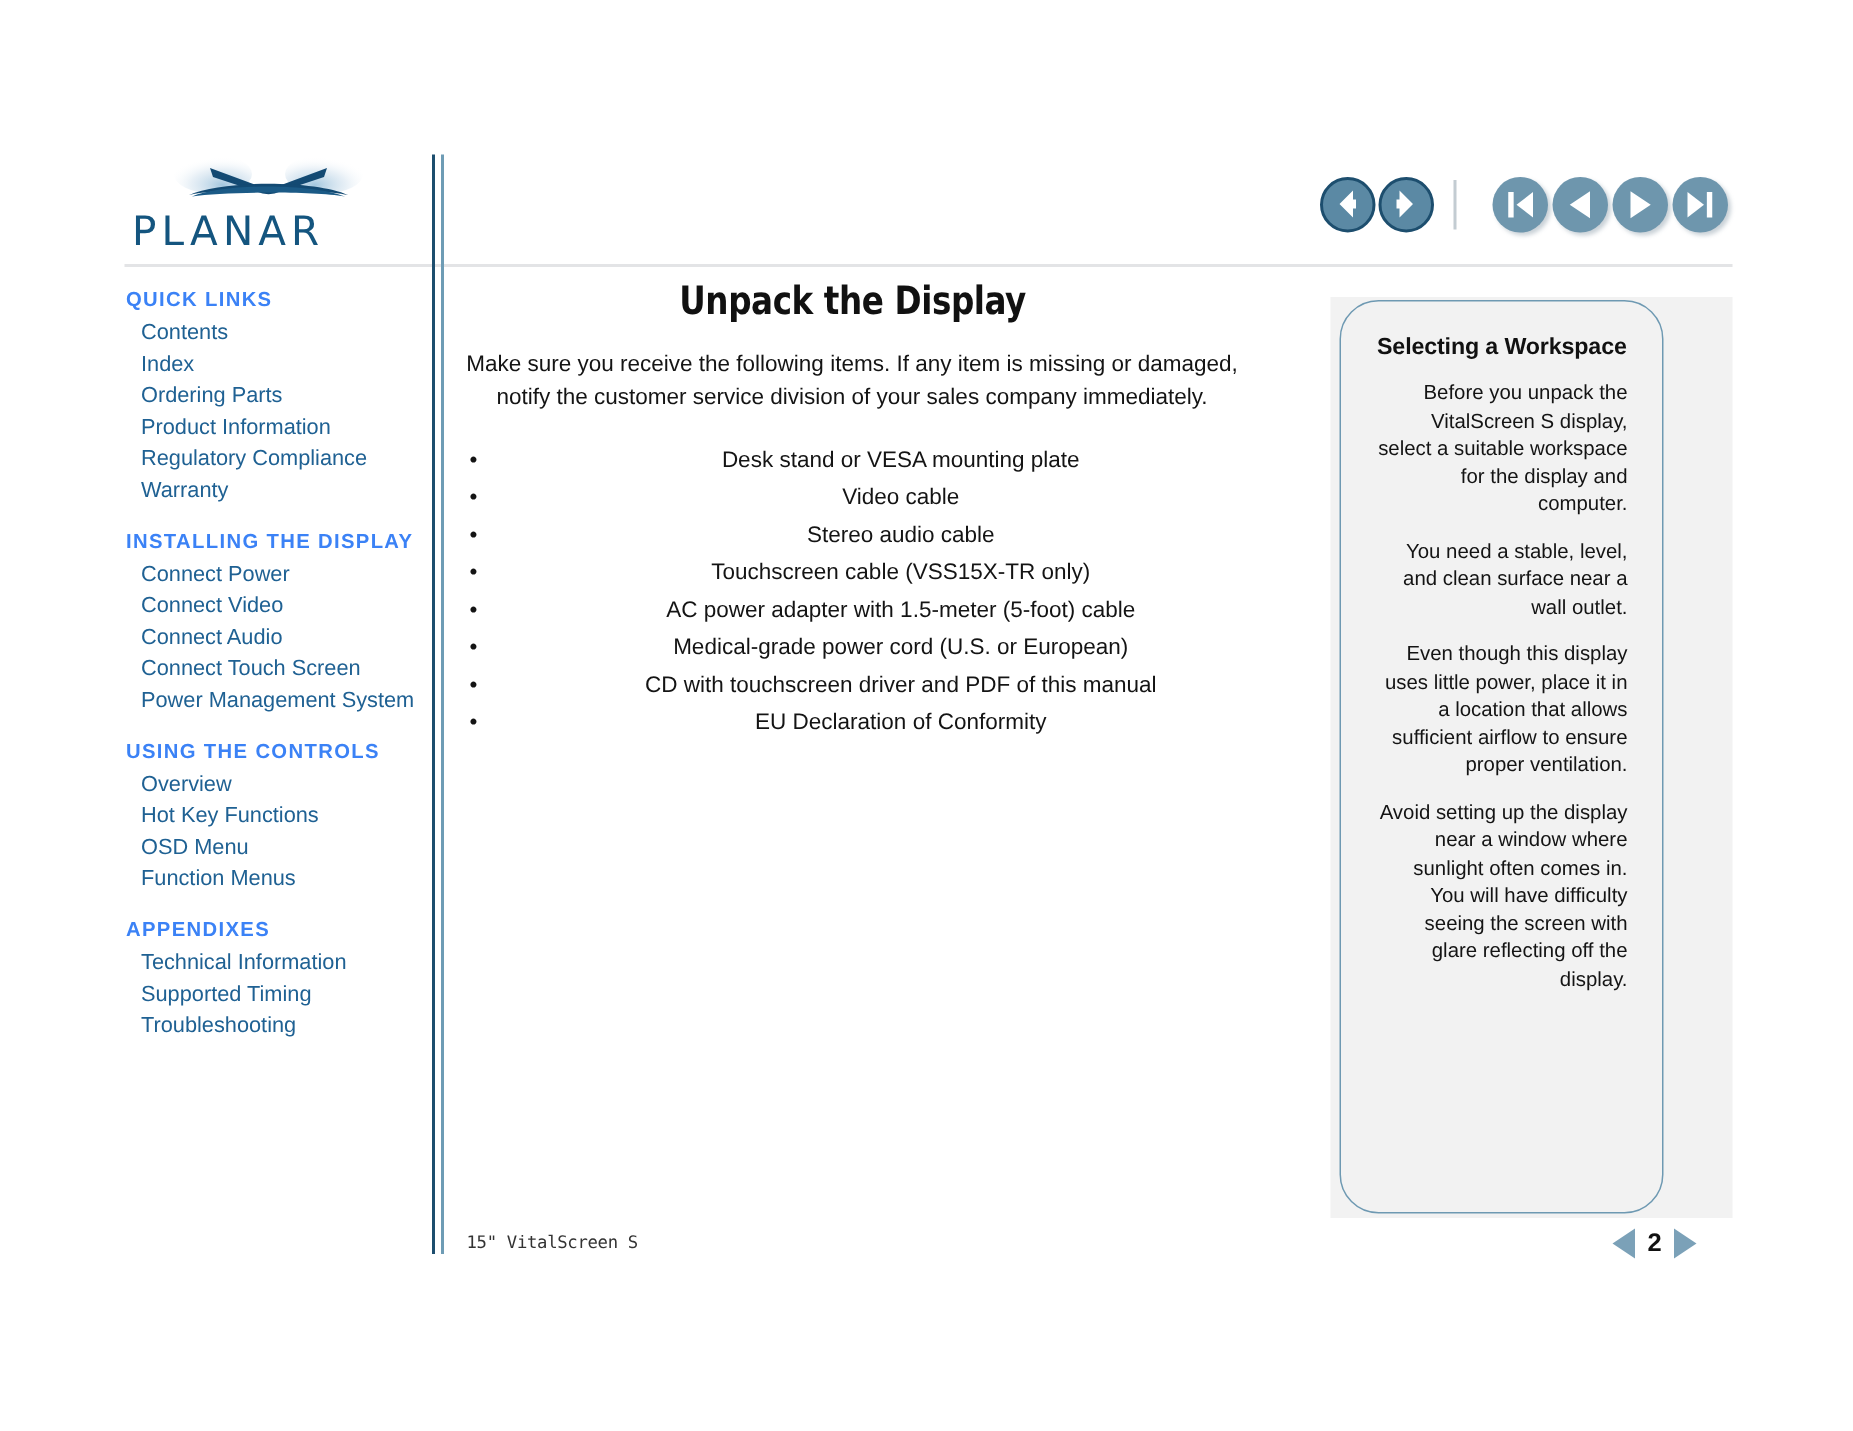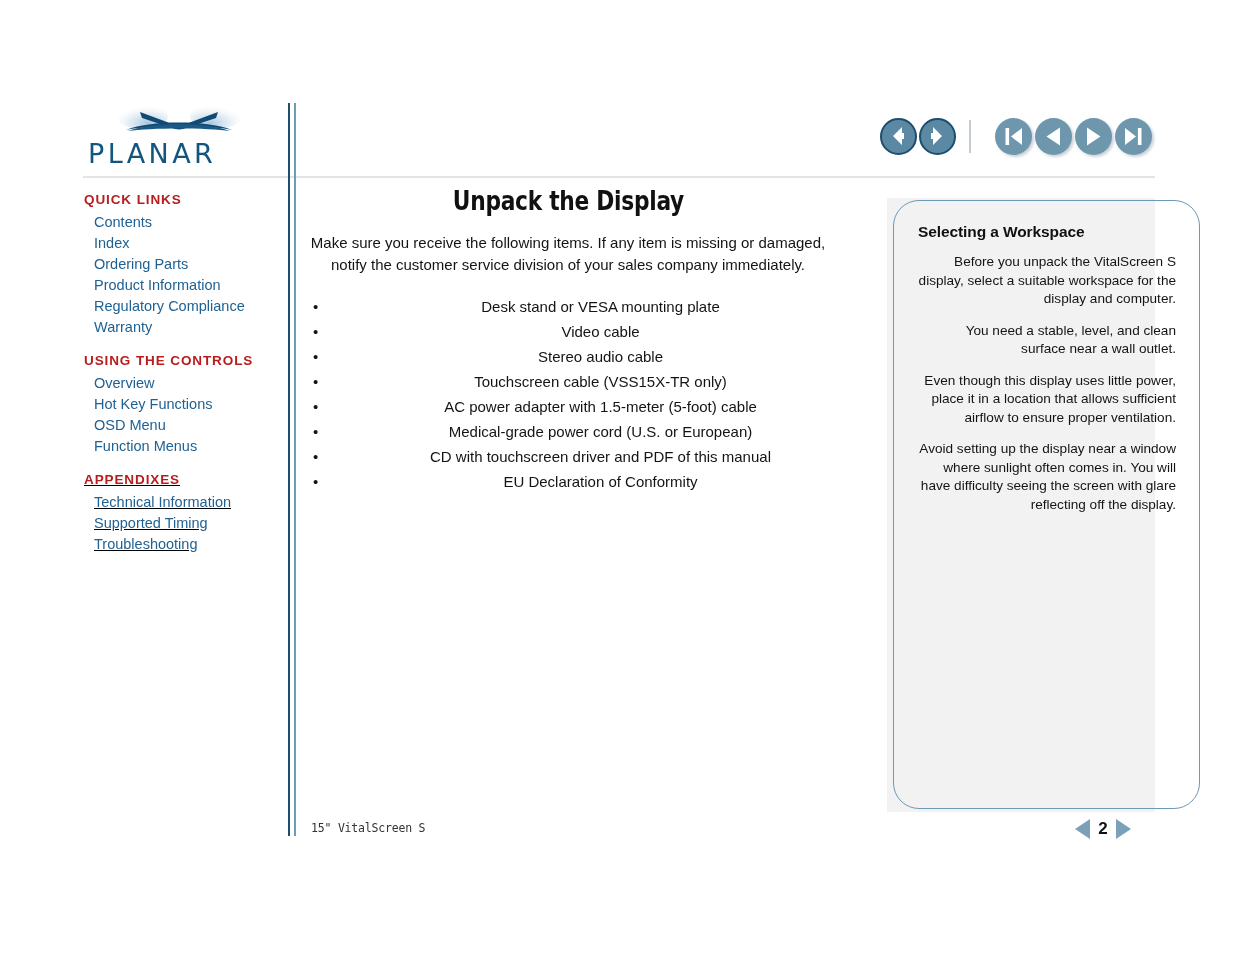--- a/index.html
+++ b/index.html
@@ -112,25 +112,25 @@
   }
 
   
   .sidebar {
     position: absolute;
     left: 84px;
     top: 190px;
     width: 200px;
   }
   .nav-group { margin-bottom: 13px; }
-  .nav-group:last-child { margin-bottom: 0; text-decoration: underline; }
+  .nav-group:last-child { margin-bottom: 0; }
   .nav-heading {
     font-size: 13.5px;
     font-weight: bold;
-    color: #b91c1c;
+    color: #3b82f6;
     letter-spacing: 0.9px;
     line-height: 20px;
     margin-bottom: 2px;
     font-family: "Liberation Sans", sans-serif;
   }
   .nav-item {
     position: relative;
     font-size: 14.5px;
     color: #1f6193;
     line-height: 21px;
@@ -202,21 +202,21 @@
     left: 887px;
     top: 198px;
     width: 268px;
     height: 614px;
     background: #f2f2f2;
   }
   .callout {
     position: absolute;
     left: 893px;
     top: 200px;
-    width: 307px;
+    width: 216px;
     height: 609px;
     box-sizing: border-box;
     border: 1.6px solid #6e99b2;
     border-radius: 26px;
     background: transparent;
     padding: 22px 23px 0 24px;
   }
   .callout h2 {
     margin: 0 0 12px 0;
     font-size: 15.5px;
@@ -359,20 +359,28 @@
       <div class="nav-group">
         <div class="nav-heading">QUICK LINKS</div>
         <div class="nav-item">Contents</div>
         <div class="nav-item">Index</div>
         <div class="nav-item">Ordering Parts</div>
         <div class="nav-item">Product Information</div>
         <div class="nav-item">Regulatory Compliance</div>
         <div class="nav-item">Warranty</div>
       </div>
       <div class="nav-group">
+        <div class="nav-heading">INSTALLING THE DISPLAY</div>
+        <div class="nav-item">Connect Power</div>
+        <div class="nav-item">Connect Video</div>
+        <div class="nav-item">Connect Audio</div>
+        <div class="nav-item">Connect Touch Screen</div>
+        <div class="nav-item">Power Management System</div>
+      </div>
+      <div class="nav-group">
         <div class="nav-heading">USING THE CONTROLS</div>
         <div class="nav-item">Overview</div>
         <div class="nav-item">Hot Key Functions</div>
         <div class="nav-item">OSD Menu</div>
         <div class="nav-item">Function Menus</div>
       </div>
       <div class="nav-group">
         <div class="nav-heading">APPENDIXES</div>
         <div class="nav-item">Technical Information</div>
         <div class="nav-item">Supported Timing</div>

